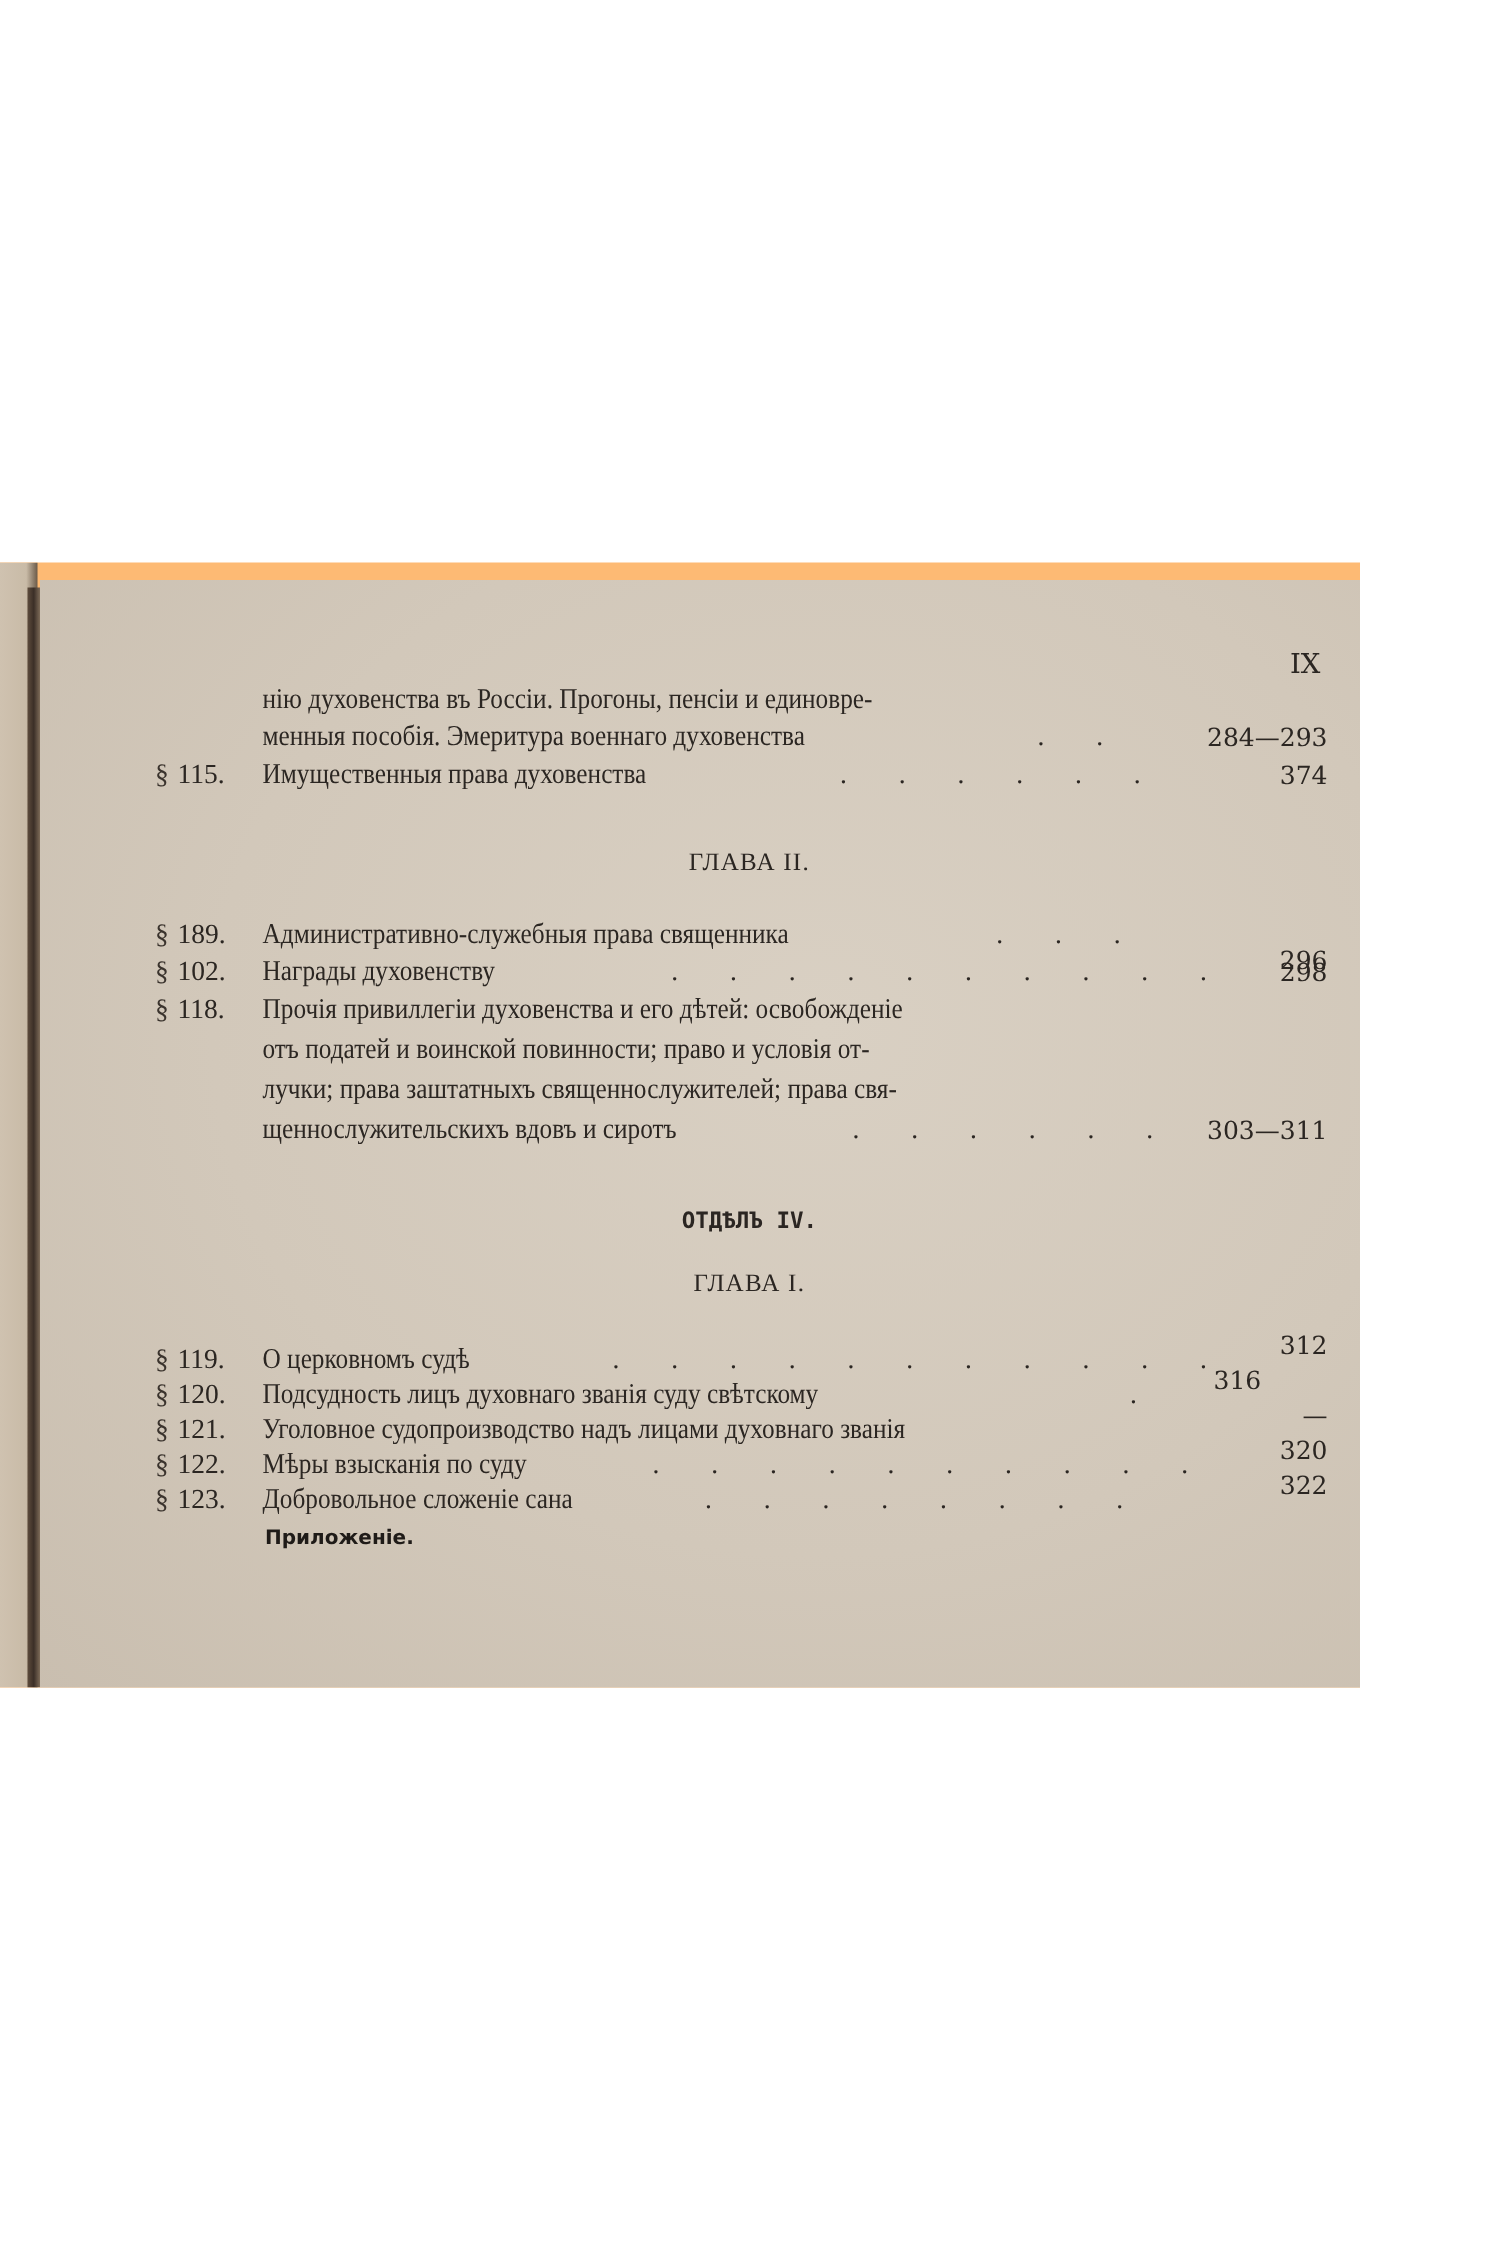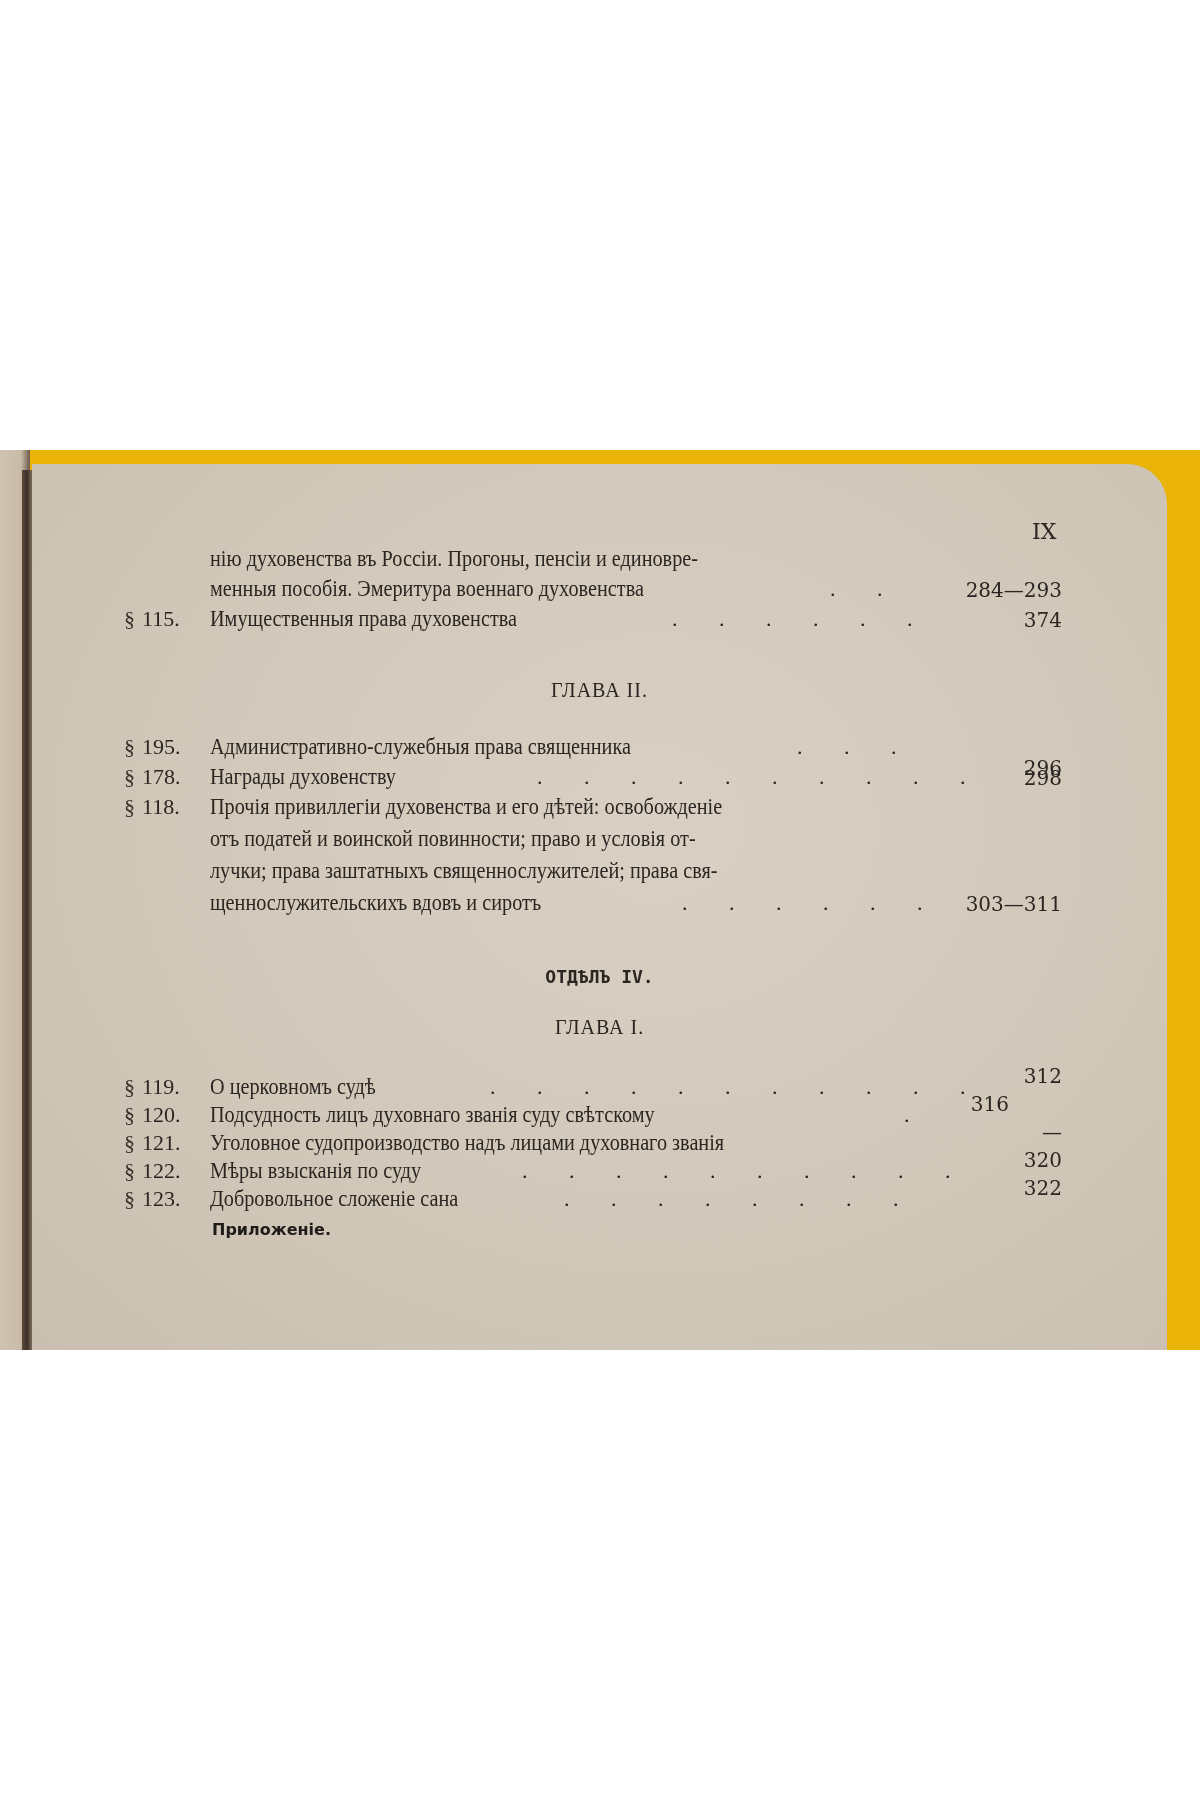--- a/index.html
+++ b/index.html
@@ -1,19 +1,19 @@
 <!DOCTYPE html>
 <html><head>
 <meta charset="utf-8">
 <style>
   html, body { margin: 0; padding: 0; background: #ffffff; }
   body { width: 1200px; height: 1800px; position: relative; overflow: hidden; }
   .photo {
-    position: absolute; left: 0; top: 450px; width: 1200px; height: 900px;
-    background: #eab308; overflow: hidden;
+    position: absolute; left: 0; top: 450px; width: 1088px; height: 900px;
+    background: #fdba74; overflow: hidden;
   }
   .left-page {
     position: absolute; left: 0; top: 0; width: 30px; height: 900px;
     background: linear-gradient(90deg, #cfc2b0 0%, #c9bba7 70%, #6b5a48 100%);
   }
   .spine {
     position: absolute; left: 22px; top: 20px; width: 10px; height: 880px;
     background: linear-gradient(90deg, #5e4c3c, #3b2f27, #7d6b58);
   }
   .page {
@@ -57,27 +57,27 @@
 
     <div class="sect" style="left:92px; top:142px;">§</div>
     <div class="num" style="left:110px; top:142px;">115.</div>
     <div class="entry" style="left:178px; top:142px;">Имущественныя права духовенства</div>
     <div class="dots" style="left:640px; top:142px;">. . . . . .</div>
     <div class="pg" style="left:910px; top:144px;">374</div>
 
     <div class="heading" style="top:215px;">ГЛАВА II.</div>
 
     <div class="sect" style="left:92px; top:270px;">§</div>
-    <div class="num" style="left:110px; top:270px;">195.</div>
+    <div class="num" style="left:110px; top:270px;">189.</div>
     <div class="entry" style="left:178px; top:270px;">Административно-служебныя права священника</div>
     <div class="dots" style="left:765px; top:270px;">. . .</div>
     <div class="pg" style="left:910px; top:272px;margin-top:20px;">296</div>
 
     <div class="sect" style="left:92px; top:300px;">§</div>
-    <div class="num" style="left:110px; top:300px;">178.</div>
+    <div class="num" style="left:110px; top:300px;">102.</div>
     <div class="entry" style="left:178px; top:300px;">Награды духовенству</div>
     <div class="dots" style="left:505px; top:300px;">. . . . . . . . . .</div>
     <div class="pg" style="left:910px; top:302px;">298</div>
 
     <div class="sect" style="left:92px; top:330px;">§</div>
     <div class="num" style="left:110px; top:330px;">118.</div>
     <div class="entry" style="left:178px; top:330px;">Прочія привиллегіи духовенства и его дѣтей: освобожденіе</div>
     <div class="entry" style="left:178px; top:362px;">отъ податей и воинской повинности;  право и условія от-</div>
     <div class="entry" style="left:178px; top:394px;">лучки; права заштатныхъ священнослужителей; права свя-</div>
     <div class="entry" style="left:178px; top:426px;">щеннослужительскихъ вдовъ и сиротъ</div>

